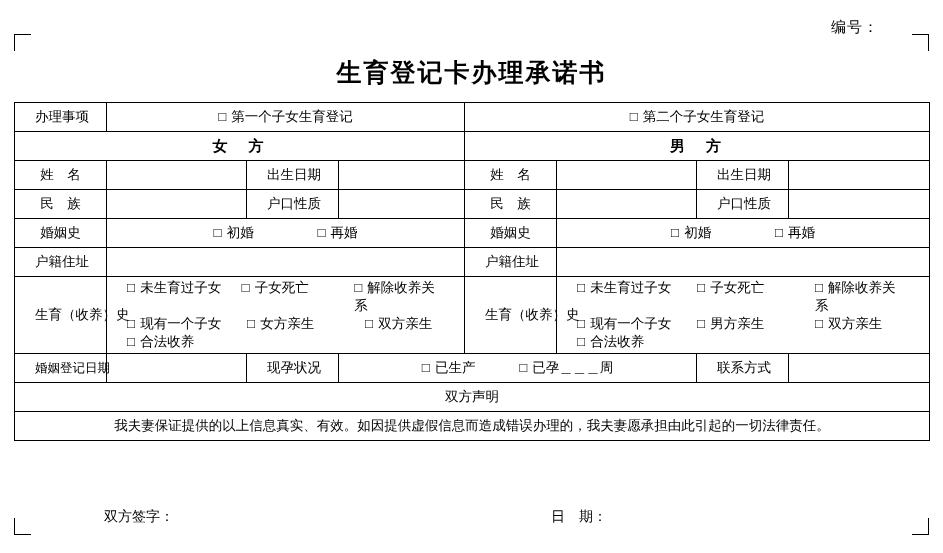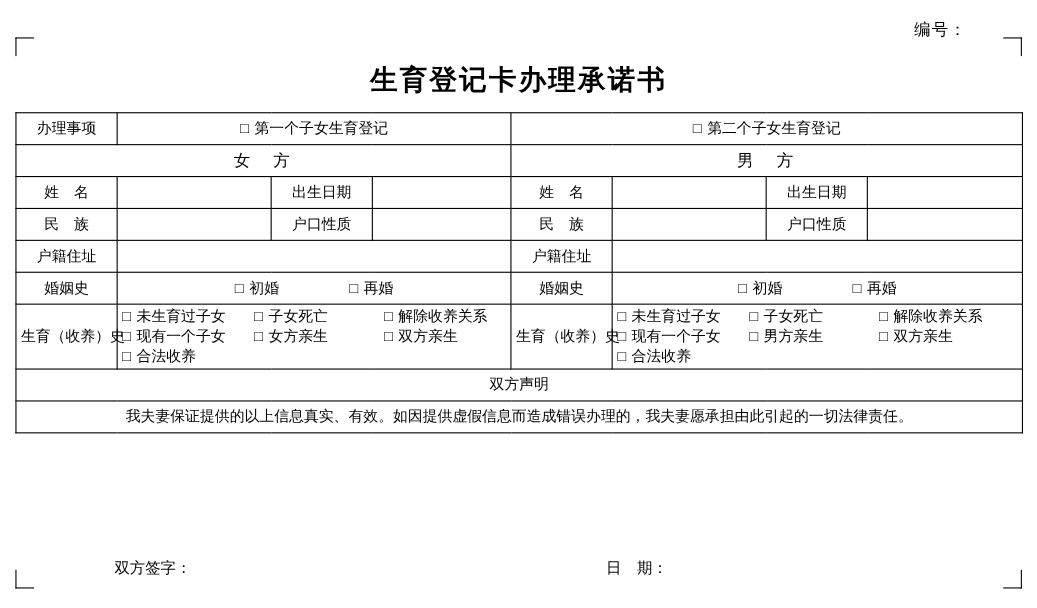--- a/index.html
+++ b/index.html
@@ -53,30 +53,30 @@
     position: absolute;
     left: 14px;
     top: 102px;
     width: 915px;
     border-collapse: collapse;
     table-layout: fixed;
     font-size: 13.5px;
   }
   table.form td {
     border: 1px solid #000000;
-    padding: 2px 4px;
+    padding: 2px 20px;
     height: 24px;
     vertical-align: middle;
   }
   .lbl {
     text-align: center;
     white-space: nowrap;
   }
   .ctr { text-align: center; }
-  .bold { font-weight: normal; font-size: 15px; letter-spacing: 3px; }
+  .bold { font-weight: bold; font-size: 15px; letter-spacing: 3px; }
   .chk { display: inline-block; white-space: nowrap; }
   .box { display: inline-block; margin-right: 5px; }
   .optgrid {
     display: block;
     line-height: 18px;
   }
   .optgrid .line {
     display: flex;
     gap: 0px;
   }
@@ -167,40 +167,40 @@
       <td></td>
       <td class="lbl">户口性质</td>
       <td></td>
       <td class="lbl">民　族</td>
       <td></td>
       <td class="lbl">户口性质</td>
       <td></td>
     </tr>
 
     <tr>
+      <td class="lbl">婚姻史</td>
+      <td colspan="3" class="ctr">
+        <span class="chk" style="margin-right:60px;"><span class="box">□</span><span>初婚</span></span>
+        <span class="chk"><span class="box">□</span><span>再婚</span></span>
+      </td>
+      <td class="lbl">婚姻史</td>
+      <td colspan="3" class="ctr">
+        <span class="chk" style="margin-right:60px;"><span class="box">□</span><span>初婚</span></span>
+        <span class="chk"><span class="box">□</span><span>再婚</span></span>
+      </td>
+    </tr>
+
+    <tr>
       <td class="lbl">户籍住址</td>
       <td colspan="3"></td>
       <td class="lbl">户籍住址</td>
       <td colspan="3"></td>
     </tr>
 
     <tr>
-      <td class="lbl">婚姻史</td>
-      <td colspan="3" class="ctr">
-        <span class="chk" style="margin-right:60px;"><span class="box">□</span><span>初婚</span></span>
-        <span class="chk"><span class="box">□</span><span>再婚</span></span>
-      </td>
-      <td class="lbl">婚姻史</td>
-      <td colspan="3" class="ctr">
-        <span class="chk" style="margin-right:60px;"><span class="box">□</span><span>初婚</span></span>
-        <span class="chk"><span class="box">□</span><span>再婚</span></span>
-      </td>
-    </tr>
-
-    <tr>
       <td class="lbl" style="line-height:16px;">
         <span>生育（收养）史</span>
       </td>
       <td colspan="3">
         <div class="optgrid">
           <div class="line">
             <span class="c1"><span class="box">□</span><span>未生育过子女</span></span>
             <span class="c2"><span class="box">□</span><span>子女死亡</span></span>
             <span class="c3"><span class="box">□</span><span>解除收养关系</span></span>
           </div>
@@ -229,20 +229,31 @@
             <span class="c2"><span class="box">□</span><span>男方亲生</span></span>
             <span class="c3"><span class="box">□</span><span>双方亲生</span></span>
           </div>
           <div class="line">
             <span class="c1"><span class="box">□</span><span>合法收养</span></span>
           </div>
         </div>
       </td>
     </tr>
 
+    <tr>
+      <td class="lbl" style="font-size:12.5px;">婚姻登记日期</td>
+      <td></td>
+      <td class="lbl">现孕状况</td>
+      <td colspan="3" class="ctr">
+        <span class="chk" style="margin-right:40px;"><span class="box">□</span><span>已生产</span></span>
+        <span class="chk"><span class="box">□</span><span>已孕</span><span class="blank">＿＿＿</span><span>周</span></span>
+      </td>
+      <td class="lbl">联系方式</td>
+      <td></td>
+    </tr>
 
 
     <tr>
       <td colspan="8" class="declare-title">双方声明</td>
     </tr>
     <tr>
       <td colspan="8" class="declare-body">我夫妻保证提供的以上信息真实、有效。如因提供虚假信息而造成错误办理的，我夫妻愿承担由此引起的一切法律责任。</td>
     </tr>
   </tbody>
     </table>

